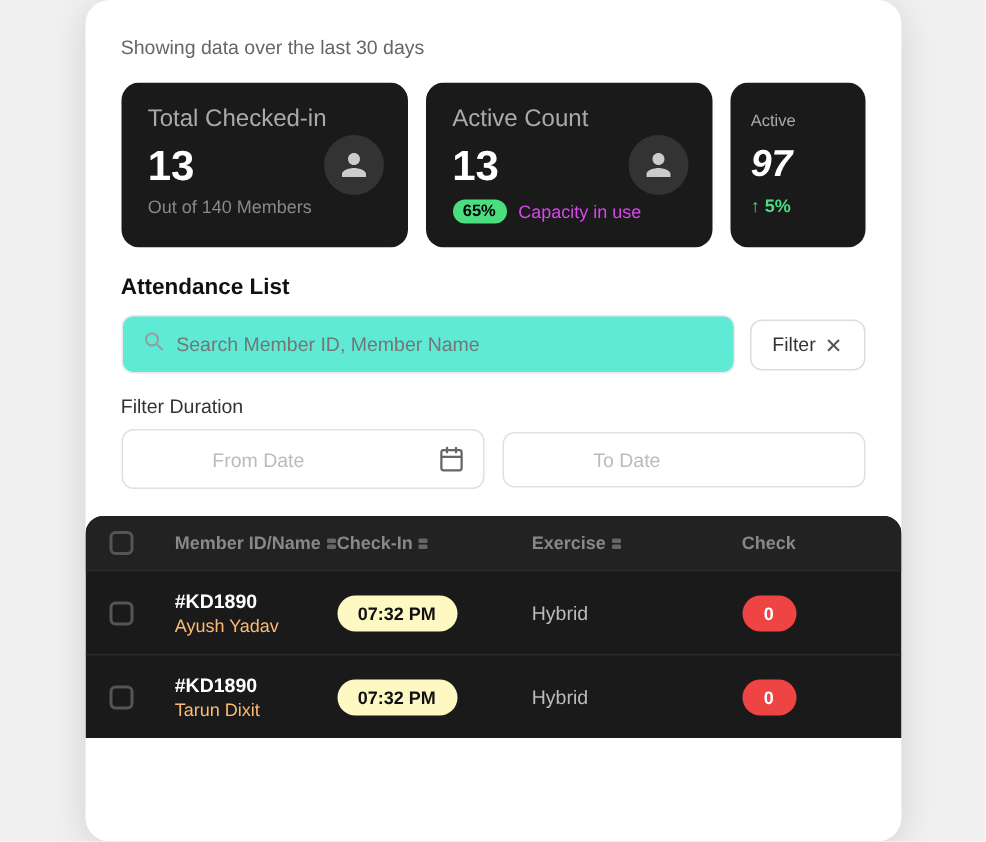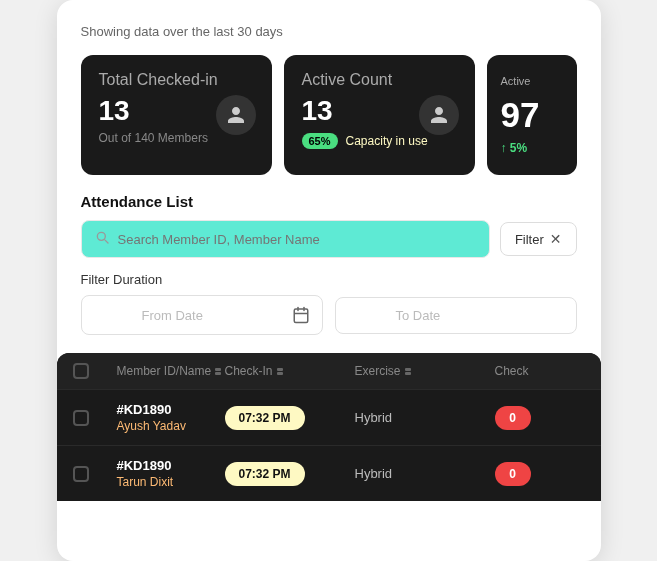--- a/index.html
+++ b/index.html
@@ -84,38 +84,39 @@
     .capacity-badge {
       background: #4ade80;
       color: #000;
       font-size: 11px;
       font-weight: 600;
       border-radius: 12px;
       padding: 2px 7px;
     }
     .capacity-label {
       font-size: 12px;
-      color: #fef9c3;
+      color: #d946ef;
       text-align: center;
     }
     .card-active {
       flex: 0 0 90px;
       min-width: 90px;
       background: #1a1a1a;
       border-radius: 12px;
       padding: 20px 14px;
       display: flex;
       flex-direction: column;
       gap: 2px;
     }
     .card-active .card-label {
       font-size: 11px;
     }
     .card-active .card-count {
-      font-size: 35px;
+      font-size: 25px;
+      font-style: italic;
     }
     .card-active-trend {
       display: flex;
       align-items: center;
       gap: 3px;
       font-size: 12px;
       color: #4ade80;
       font-weight: 600;
     }
     .section-title {
@@ -210,21 +211,21 @@
     .table-header {
       display: grid;
       grid-template-columns: 44px 1fr 130px 140px 90px;
       background: #222;
       padding: 10px 16px;
       align-items: center;
     }
     .th {
       font-size: 12px;
       color: #888;
-      font-weight: 400;
+      font-weight: 700;
       display: flex;
       align-items: center;
       gap: 4px;
     }
     .sort-icon {
       display: flex;
       flex-direction: column;
       gap: 1px;
     }
     .sort-icon span {

